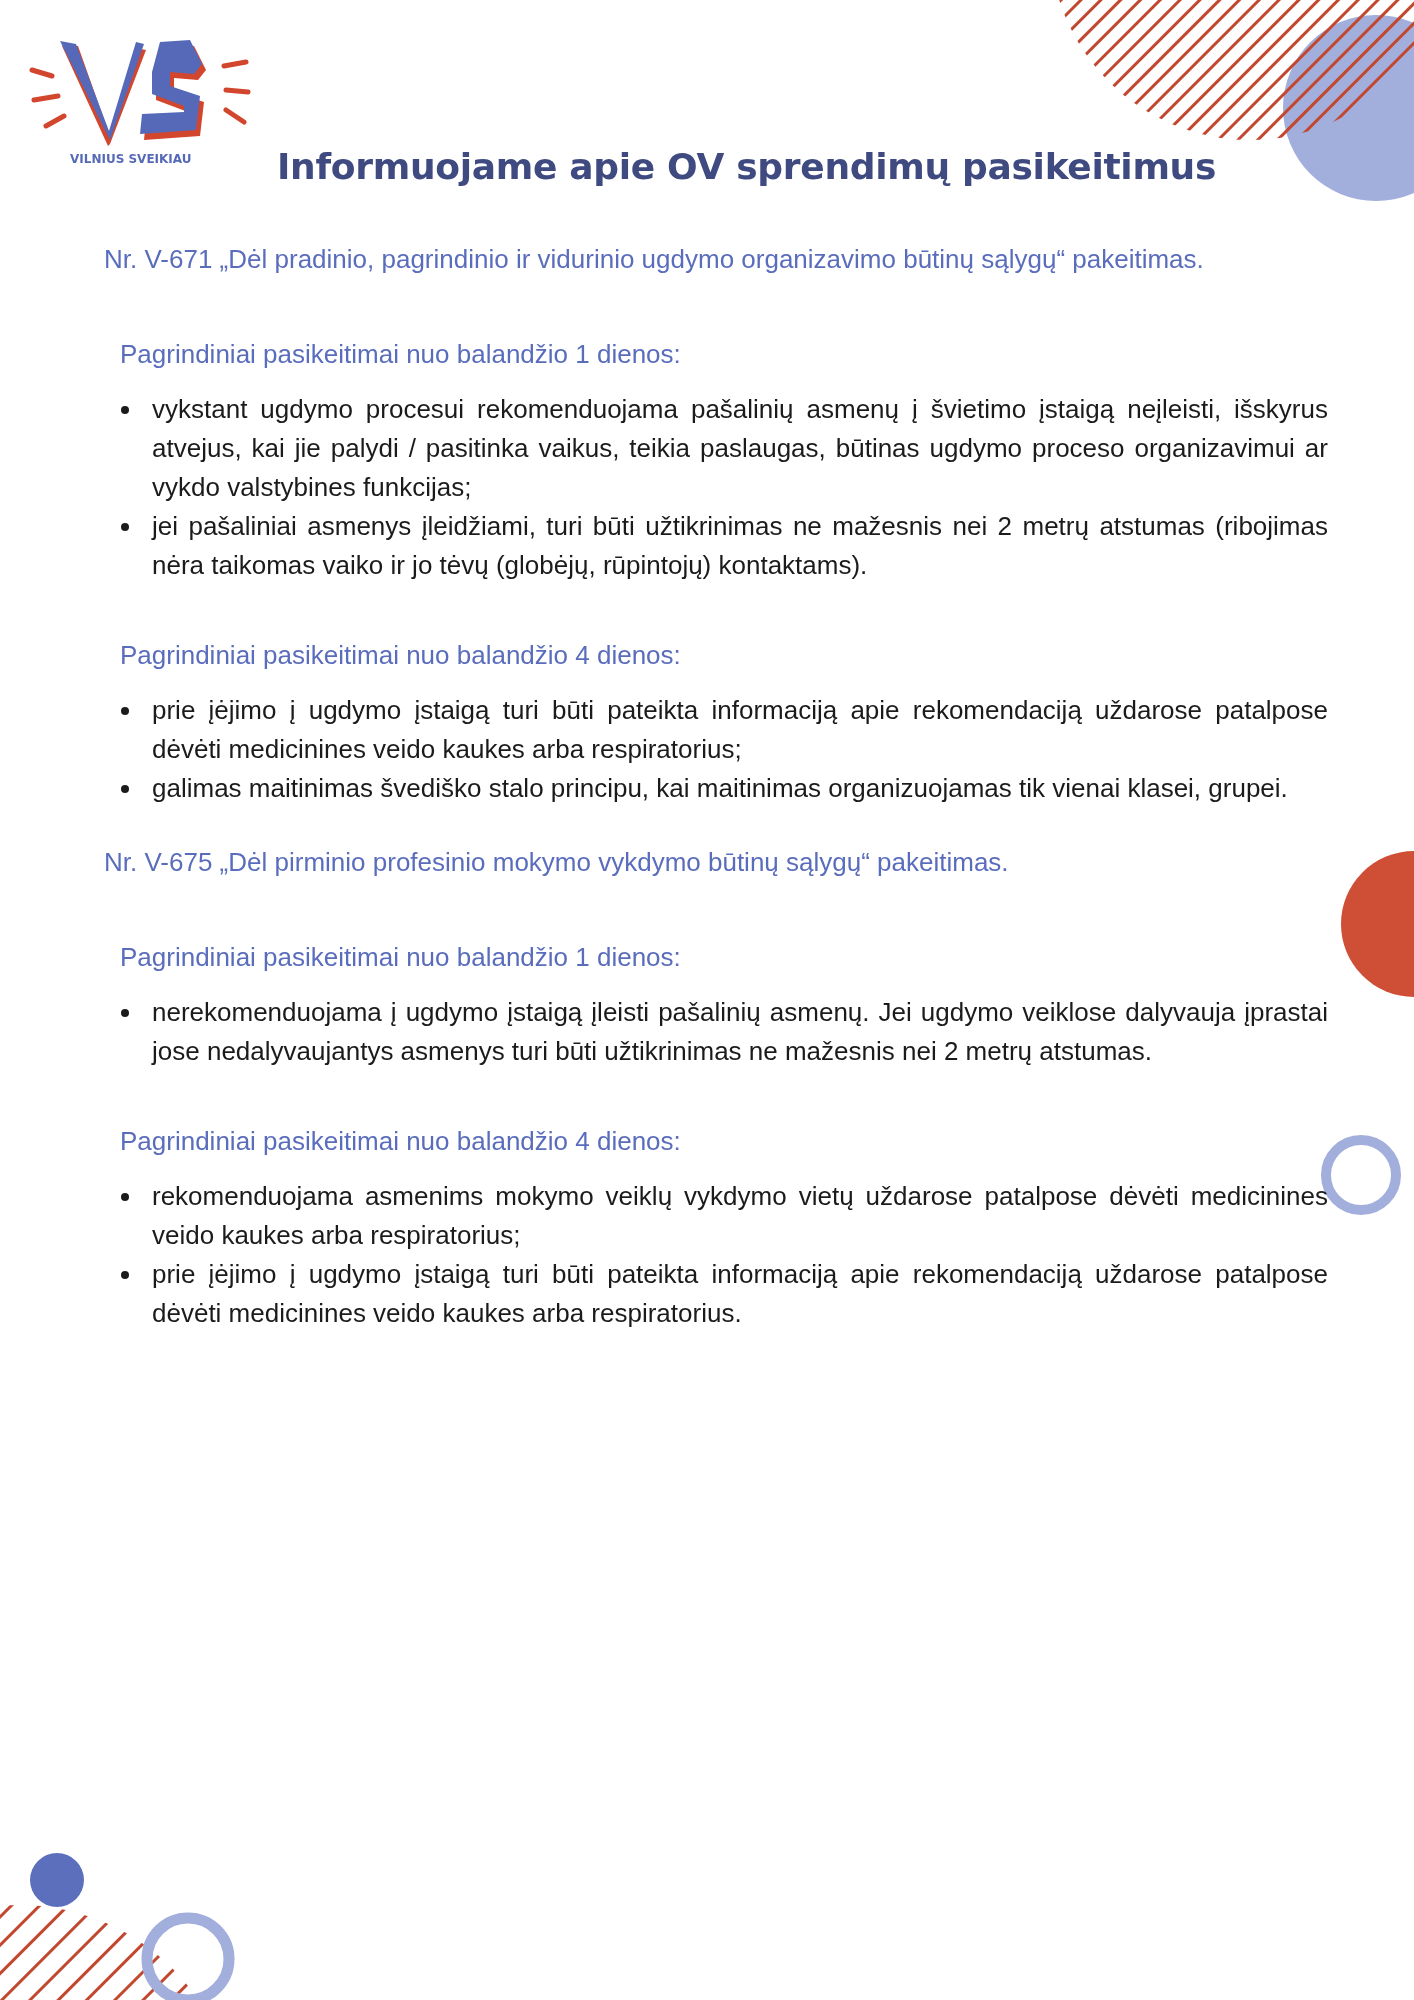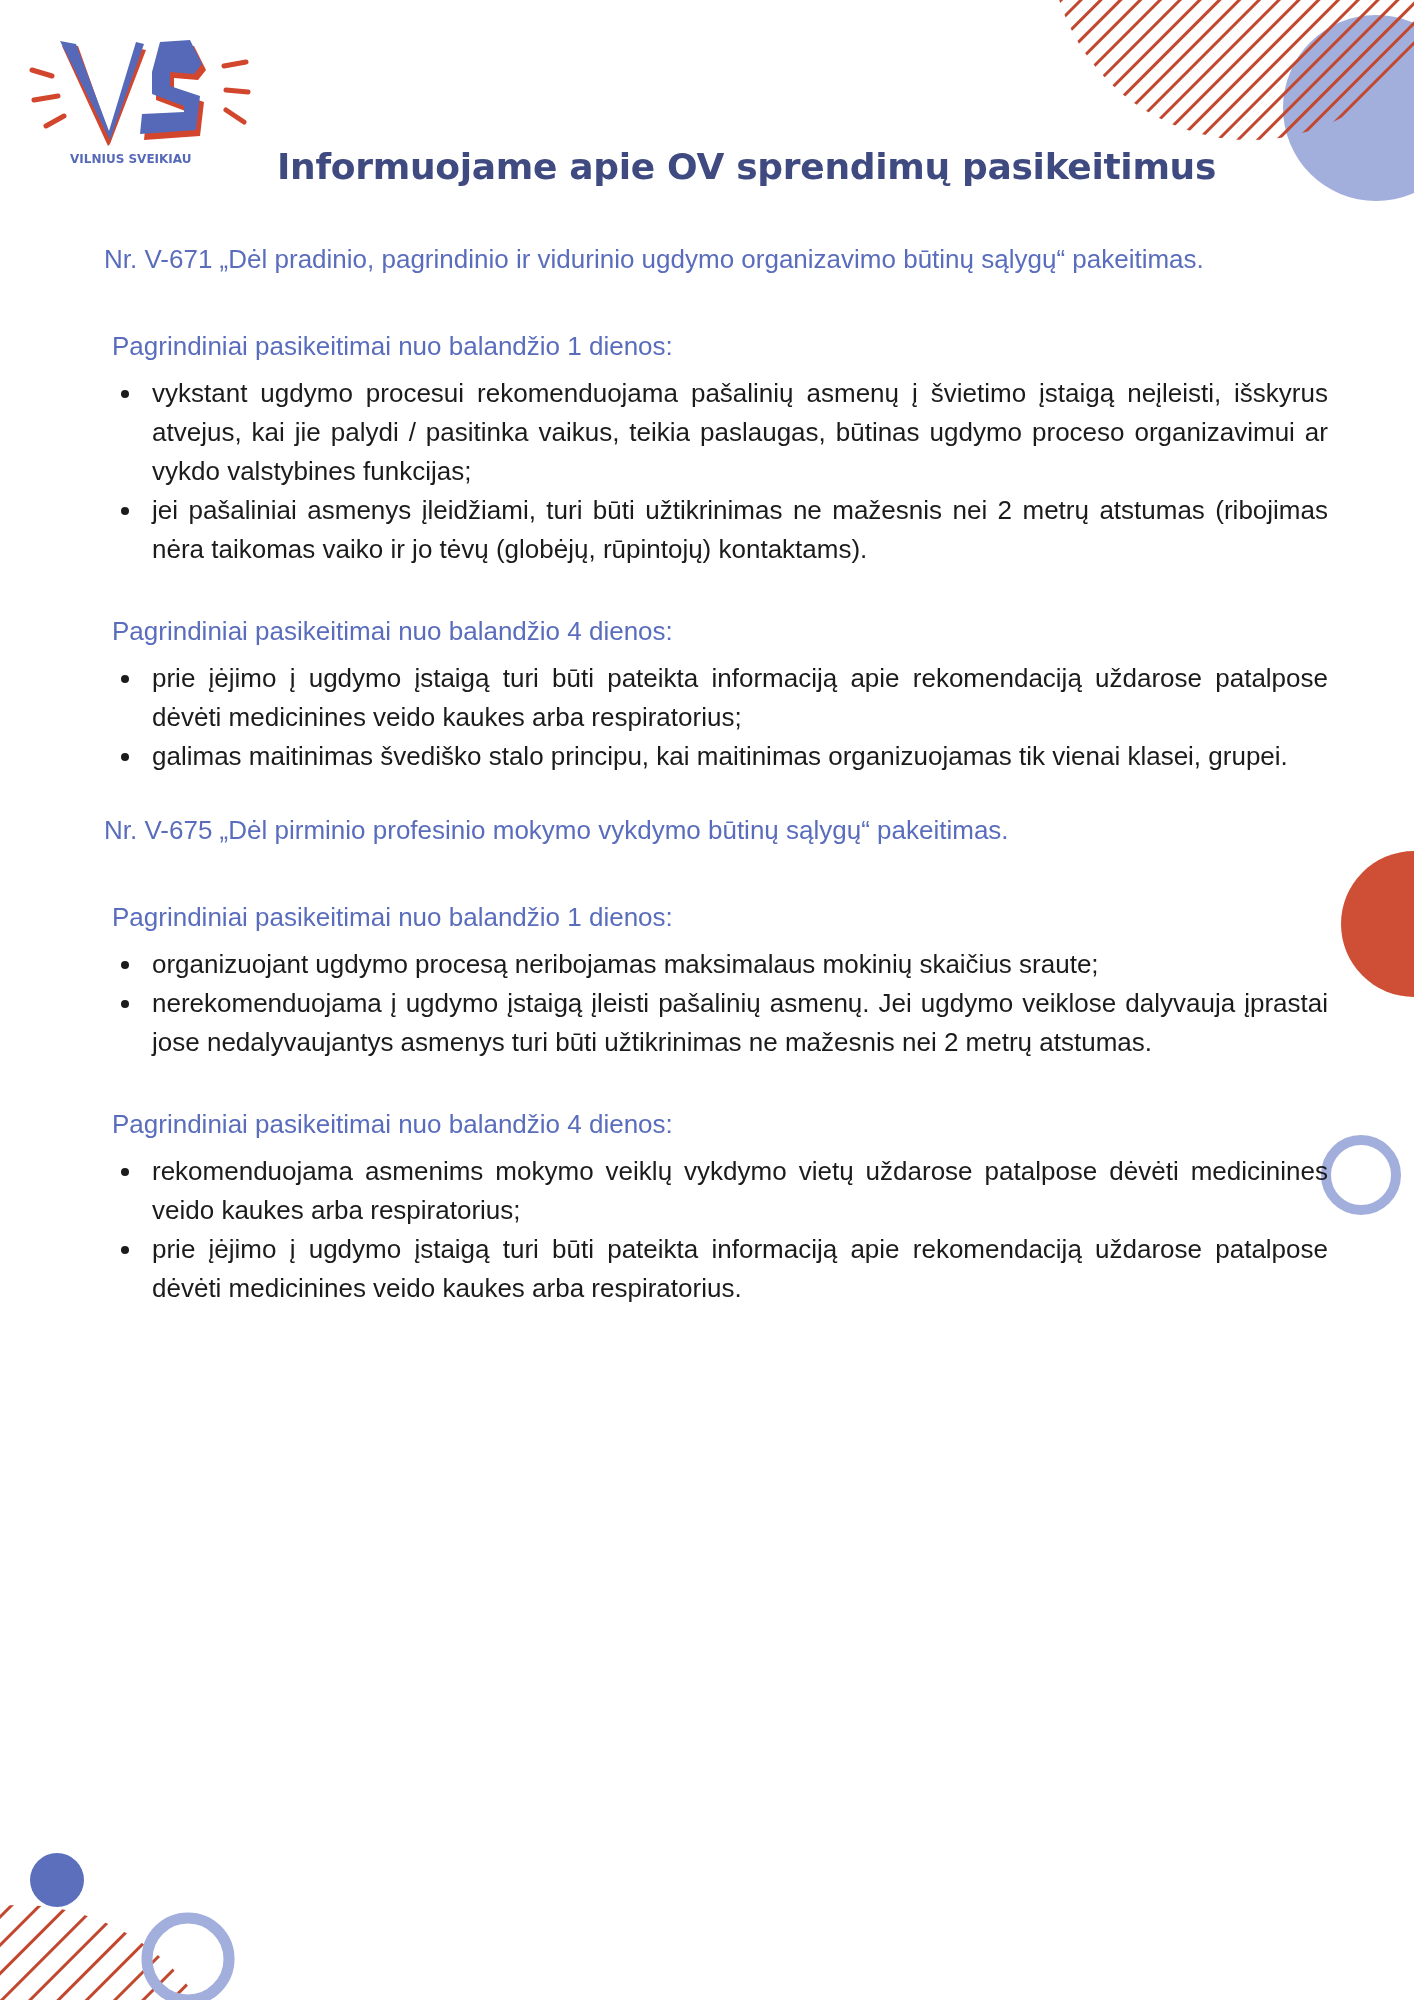--- a/index.html
+++ b/index.html
@@ -13,21 +13,21 @@
     .title {
       position: absolute; left: 277px; top: 146px;
       font-family: "DejaVu Sans", sans-serif; font-weight: bold;
       font-size: 36px; color: #3f4a80; letter-spacing: -0.3px; white-space: nowrap;
     }
     .content {
       position: absolute; left: 104px; top: 240px; width: 1224px;
       font-size: 26px; line-height: 39px; color: #1b1b1b;
     }
     .ref { color: #5a6dbd; text-align: justify; text-align-last: left; margin: 0; }
-    .sub { color: #5a6dbd; margin: 8px; }
+    .sub { color: #5a6dbd; margin: 16px; }
     ul { margin: 0; padding: 0; list-style: none; }
     li {
       position: relative; padding-left: 48px; text-align: justify;
     }
     li::before {
       content: ""; position: absolute; left: 17px; top: 16px;
       width: 8px; height: 8px; border-radius: 50%; background: #1b1b1b;
     }
     .gap1 { height: 40px; }
     .gap2 { height: 35px; }
@@ -112,21 +112,20 @@
     <li>prie įėjimo į ugdymo įstaigą turi būti pateikta informaciją apie rekomendaciją uždarose patalpose dėvėti medicinines veido kaukes arba respiratorius;</li>
     <li>galimas maitinimas švediško stalo principu, kai maitinimas organizuojamas tik vienai klasei, grupei.</li>
   </ul>
   <div class="gap2"></div>
 
   <p class="ref">Nr. V-675 „Dėl pirminio profesinio mokymo vykdymo būtinų sąlygų“ pakeitimas.</p>
   <div class="gap1"></div>
 
   <p class="sub">Pagrindiniai pasikeitimai nuo balandžio 1 dienos:</p>
   <ul>
-    <li>organizuojant ugdymo procesą neribojamas maksimalaus mokinių skaičius sraute;</li>
     <li>nerekomenduojama į ugdymo įstaigą įleisti pašalinių asmenų. Jei ugdymo veiklose dalyvauja įprastai jose nedalyvaujantys asmenys turi būti užtikrinimas ne mažesnis nei 2 metrų atstumas.</li>
   </ul>
   <div class="gap2"></div>
 
   <p class="sub">Pagrindiniai pasikeitimai nuo balandžio 4 dienos:</p>
   <ul>
     <li>rekomenduojama asmenims mokymo veiklų vykdymo vietų uždarose patalpose dėvėti medicinines veido kaukes arba respiratorius;</li>
     <li>prie įėjimo į ugdymo įstaigą turi būti pateikta informaciją apie rekomendaciją uždarose patalpose dėvėti medicinines veido kaukes arba respiratorius.</li>
   </ul>
 </div>

